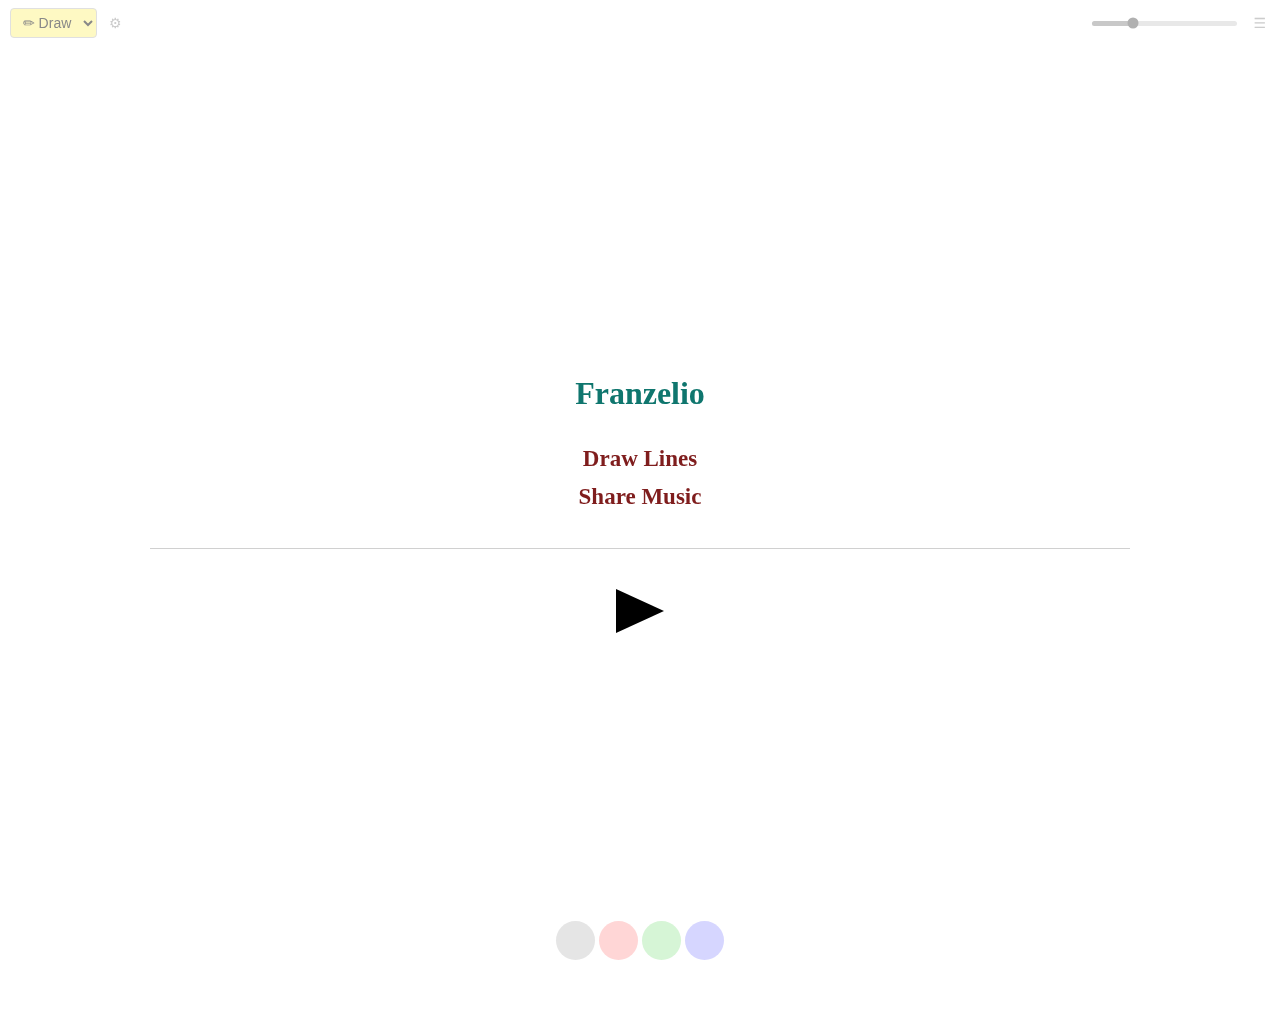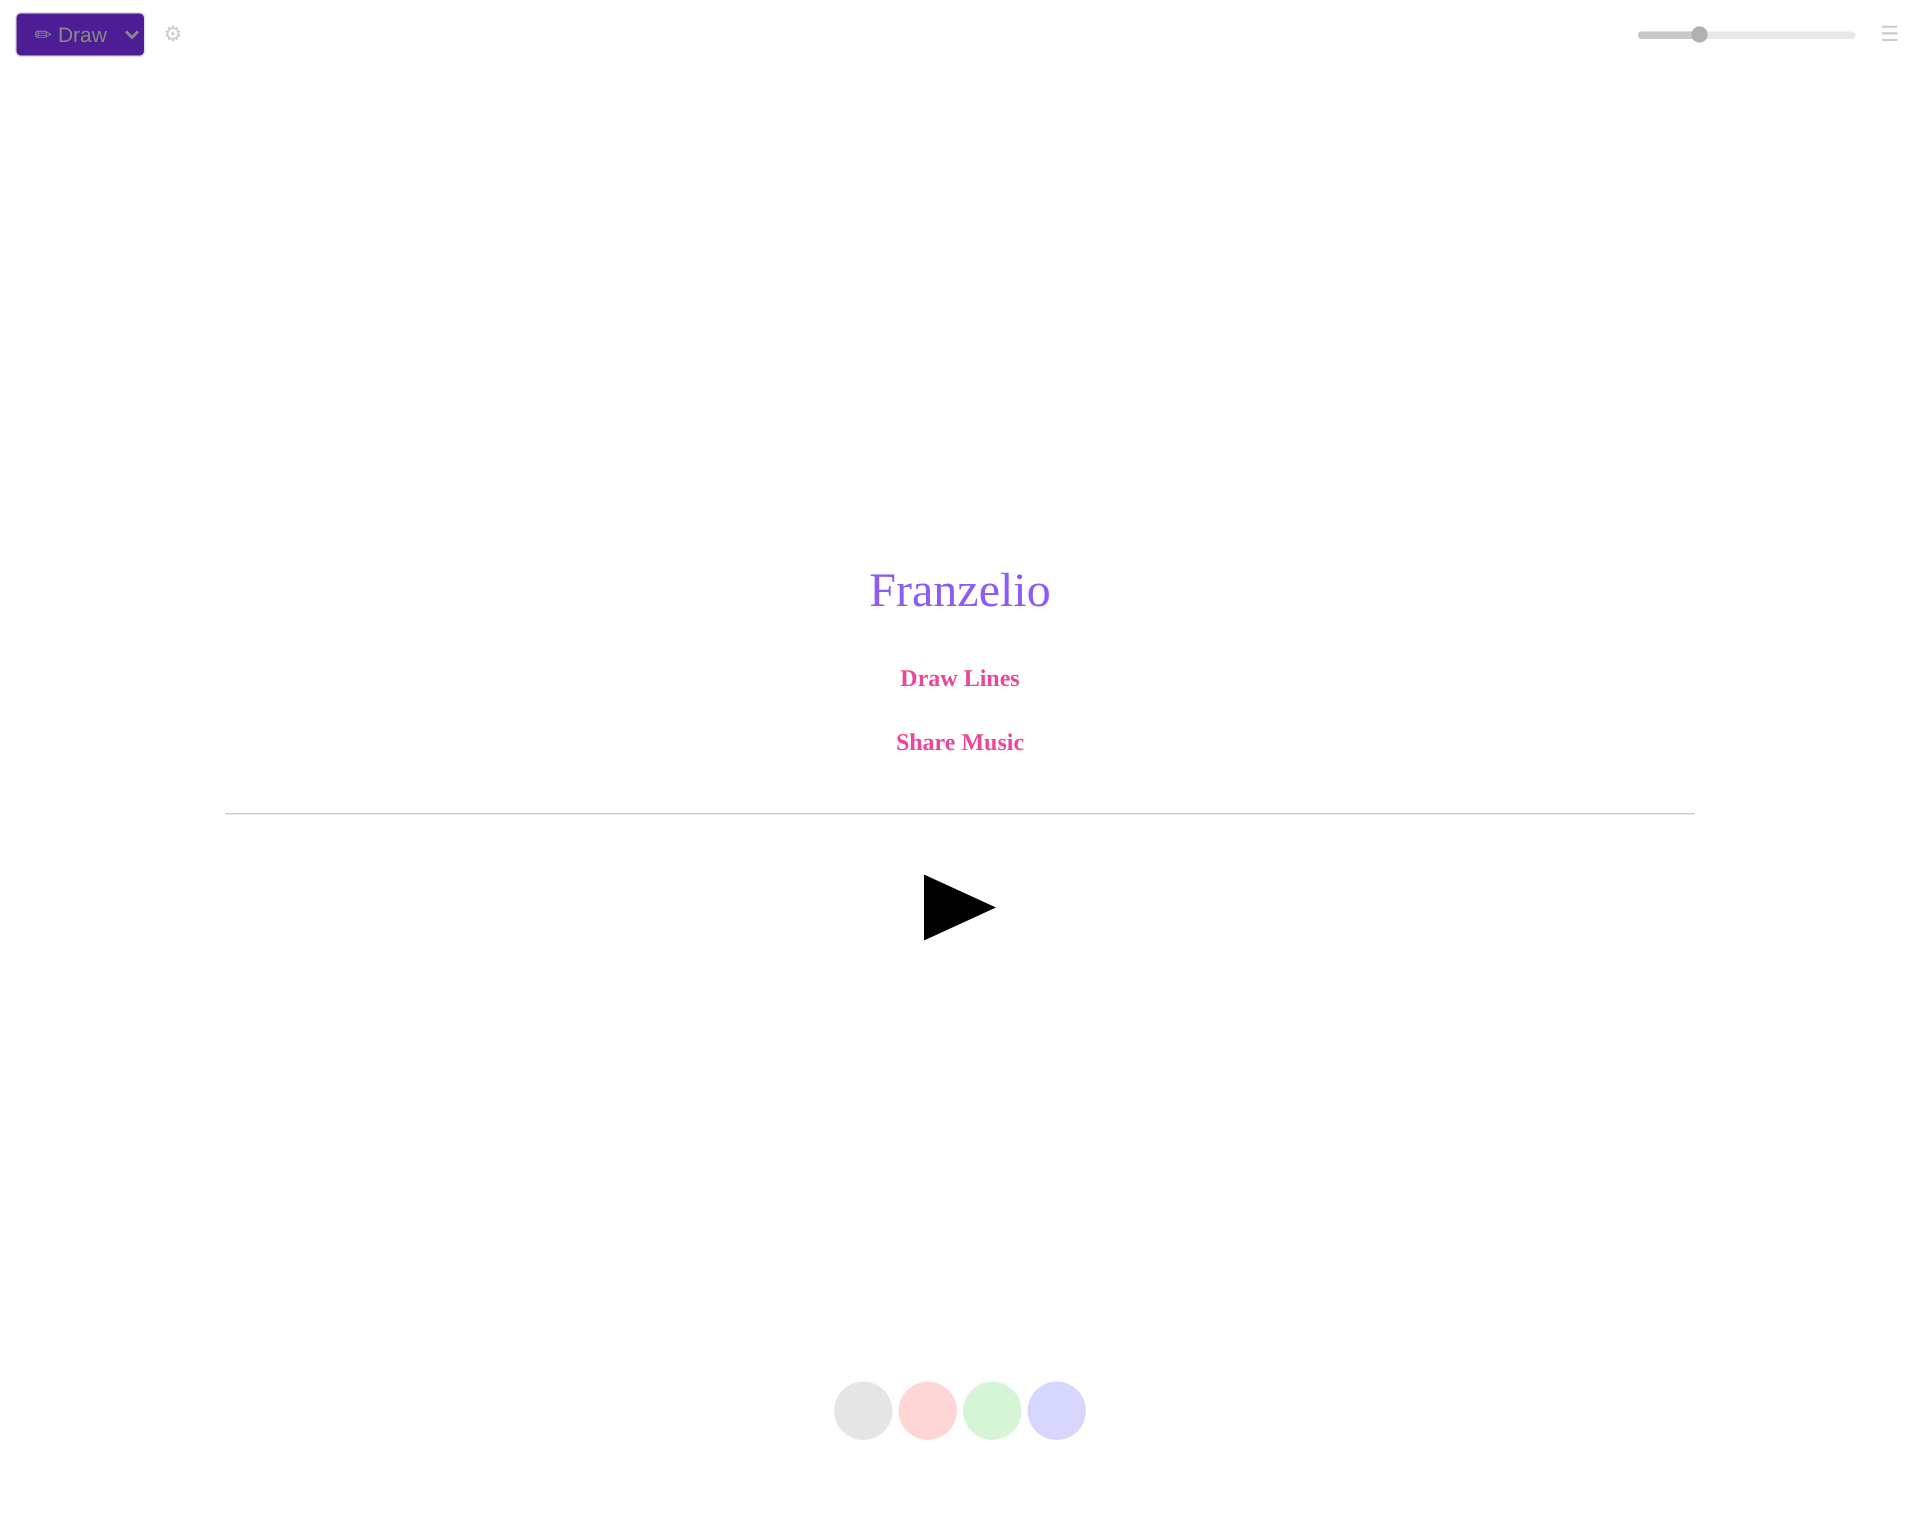--- a/index.html
+++ b/index.html
@@ -36,21 +36,21 @@
     
     .toolbar-right {
       display: flex;
       align-items: center;
       gap: 12px;
     }
     
     .draw-select {
       padding: 5px 8px;
       font-size: 14px;
-      background: #4c1d95;
+      background: #fef9c3;
       border: 1px solid #e0e0e0;
       border-radius: 4px;
       color: #888;
       font-family: -apple-system, BlinkMacSystemFont, 'Segoe UI', Arial, sans-serif;
       cursor: pointer;
     }
     
     .icon-btn {
       color: #ccc;
       font-size: 14px;
@@ -92,31 +92,30 @@
       position: absolute;
       top: 375px;
       left: 50%;
       transform: translateX(-50%);
       text-align: center;
       width: 980px;
     }
     
     .title {
       font-size: 32px;
-      font-weight: normal;
-      color: #8b5cf6;
+      font-weight: bold;
+      color: #0f766e;
       margin-bottom: 28px;
     }
     
     .tagline {
-      font-size: 16px;
+      font-size: 23px;
       font-weight: bold;
-      color: #ec4899;
+      color: #7f1d1d;
       line-height: 1.65;
-      margin-top: 17px;
     }
     
     .divider {
       border: none;
       border-top: 1px solid #d0d0d0;
       margin: 32px 0 40px 0;
     }
     
     .play-button {
       display: inline-block;

